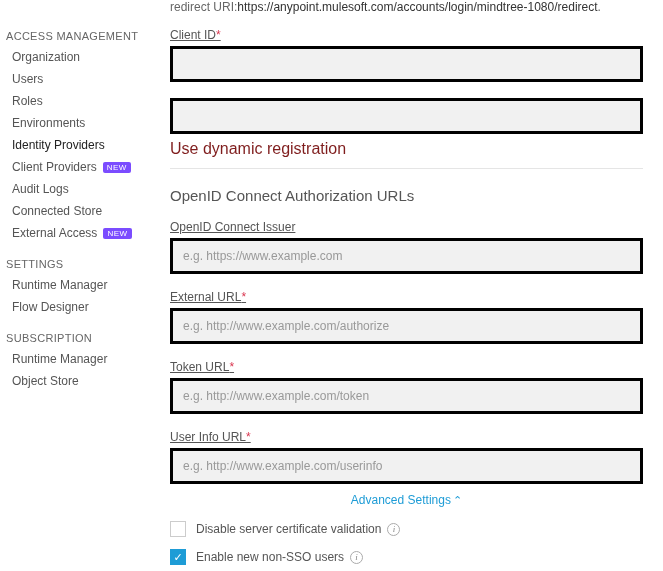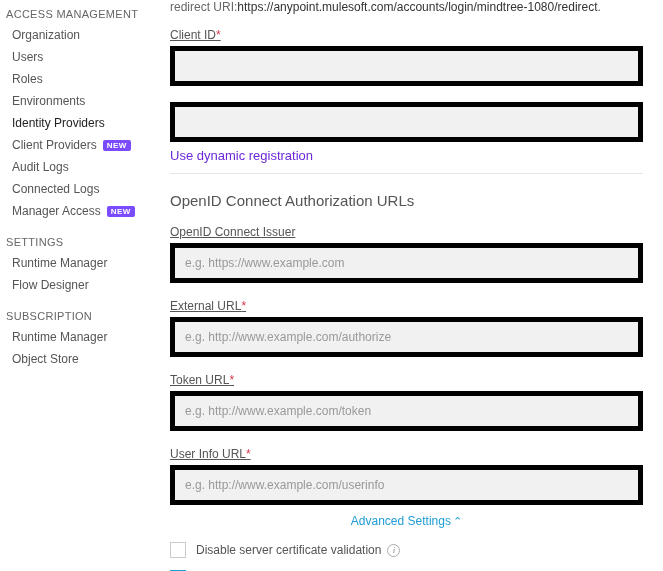--- a/index.html
+++ b/index.html
@@ -1,31 +1,31 @@
 <!DOCTYPE html>
 <html><head>
   <meta charset="utf-8">
   <style>
     * { box-sizing: border-box; margin: 0; padding: 0; }
     body { font-family: "Helvetica Neue", Arial, sans-serif; font-size: 13px; color: #555; width: 663px; height: 571px; overflow: hidden; background: #fff; }
     .container { display: flex; height: 100%; }
-    .sidebar { width: 140px; padding: 2px 0 0 6px; flex-shrink: 0; }
+    .sidebar { width: 140px; padding: 24px 0 0 6px; flex-shrink: 0; }
     .sidebar-section-title { font-size: 11px; color: #666; letter-spacing: 0.3px; margin: 6px 0 4px 0; }
     .sidebar-item { font-size: 12px; color: #555; padding: 4px 0 4px 6px; cursor: pointer; display: flex; align-items: center; }
     .sidebar-item.active { color: #222; font-weight: 500; }
-    .badge-new { display: inline-block; background: #7b4cff; color: #fff; font-size: 8px; font-weight: 700; padding: 1px 4px; border-radius: 2px; margin-left: 6px; letter-spacing: 0.5px; }
+    .badge-new { display: inline-block; background: #7b4cff; color: #fff; font-size: 8px; font-weight: 400; padding: 1px 4px; border-radius: 2px; margin-left: 6px; letter-spacing: 0.5px; }
     .main { flex: 1; padding: 0 20px 4px 30px; overflow-y: auto; }
     .redirect-line { font-size: 12px; color: #666; margin-bottom: 14px; }
     .redirect-line .uri { color: #333; }
     .field-group { margin-bottom: 16px; }
     .field-label { font-size: 12px; color: #555; margin-bottom: 4px; display: block; text-decoration: underline; }
     .req { color: #d9364f; }
-    .field-input { width: 100%; background: #f1f1f1; border: 5px solid #000000; padding: 8px 10px; font-size: 12px; color: #333; }
+    .field-input { width: 100%; background: #f1f1f1; border: 3px solid #000000; padding: 8px 10px; font-size: 12px; color: #333; }
     .field-input::placeholder { color: #999; }
-    .link { color: #6d28d9; font-size: 13px; cursor: pointer; display: inline-block; }
+    .link { color: #7f1d1d; font-size: 16px; cursor: pointer; display: inline-block; }
     .section-divider { border-top: 1px solid #e5e5e5; margin: 10px 0 18px; }
     .section-heading { font-size: 15px; color: #555; margin-bottom: 16px; font-weight: 400; }
     .advanced-row { text-align: center; margin: 8px 0 14px; }
     .advanced-row .link { color: #1e9cd6; font-size: 12px; }
     .chev-up { display: inline-block; margin-left: 2px; font-size: 11px; }
     .checkbox-row { display: flex; align-items: center; margin-bottom: 12px; font-size: 12px; color: #555; }
     .cb { width: 16px; height: 16px; border: 1px solid #ccc; margin-right: 10px; display: flex; align-items: center; justify-content: center; cursor: pointer; flex-shrink: 0; }
     .cb.checked { background: #1e9cd6; border-color: #1e9cd6; color: #fff; }
     .cb.checked::after { content: "✓"; font-size: 11px; line-height: 1; }
     .info-icon { display: inline-flex; align-items: center; justify-content: center; width: 13px; height: 13px; border: 1px solid #aaa; border-radius: 50%; font-size: 9px; color: #888; margin-left: 6px; font-style: italic; font-family: serif; }
@@ -43,23 +43,23 @@
     <div class="sidebar-item">Organization</div>
     <div class="sidebar-item">Users</div>
     <div class="sidebar-item">Roles</div>
     <div class="sidebar-item">Environments</div>
     <div class="sidebar-item active">Identity Providers</div>
     <div class="sidebar-item">
       <span>Client Providers</span>
       <span class="badge-new">NEW</span>
     </div>
     <div class="sidebar-item">Audit Logs</div>
-    <div class="sidebar-item">Connected Logs</div>
+    <div class="sidebar-item">Connected Store</div>
     <div class="sidebar-item">
-      <span>Manager Access</span>
+      <span>External Access</span>
       <span class="badge-new">NEW</span>
     </div>
 
     <div class="sidebar-section-title" style="margin-top:14px">SETTINGS</div>
     <div class="sidebar-item">Runtime Manager</div>
     <div class="sidebar-item">Flow Designer</div>
 
     <div class="sidebar-section-title" style="margin-top:14px">SUBSCRIPTION</div>
     <div class="sidebar-item">Runtime Manager</div>
     <div class="sidebar-item">Object Store</div>

